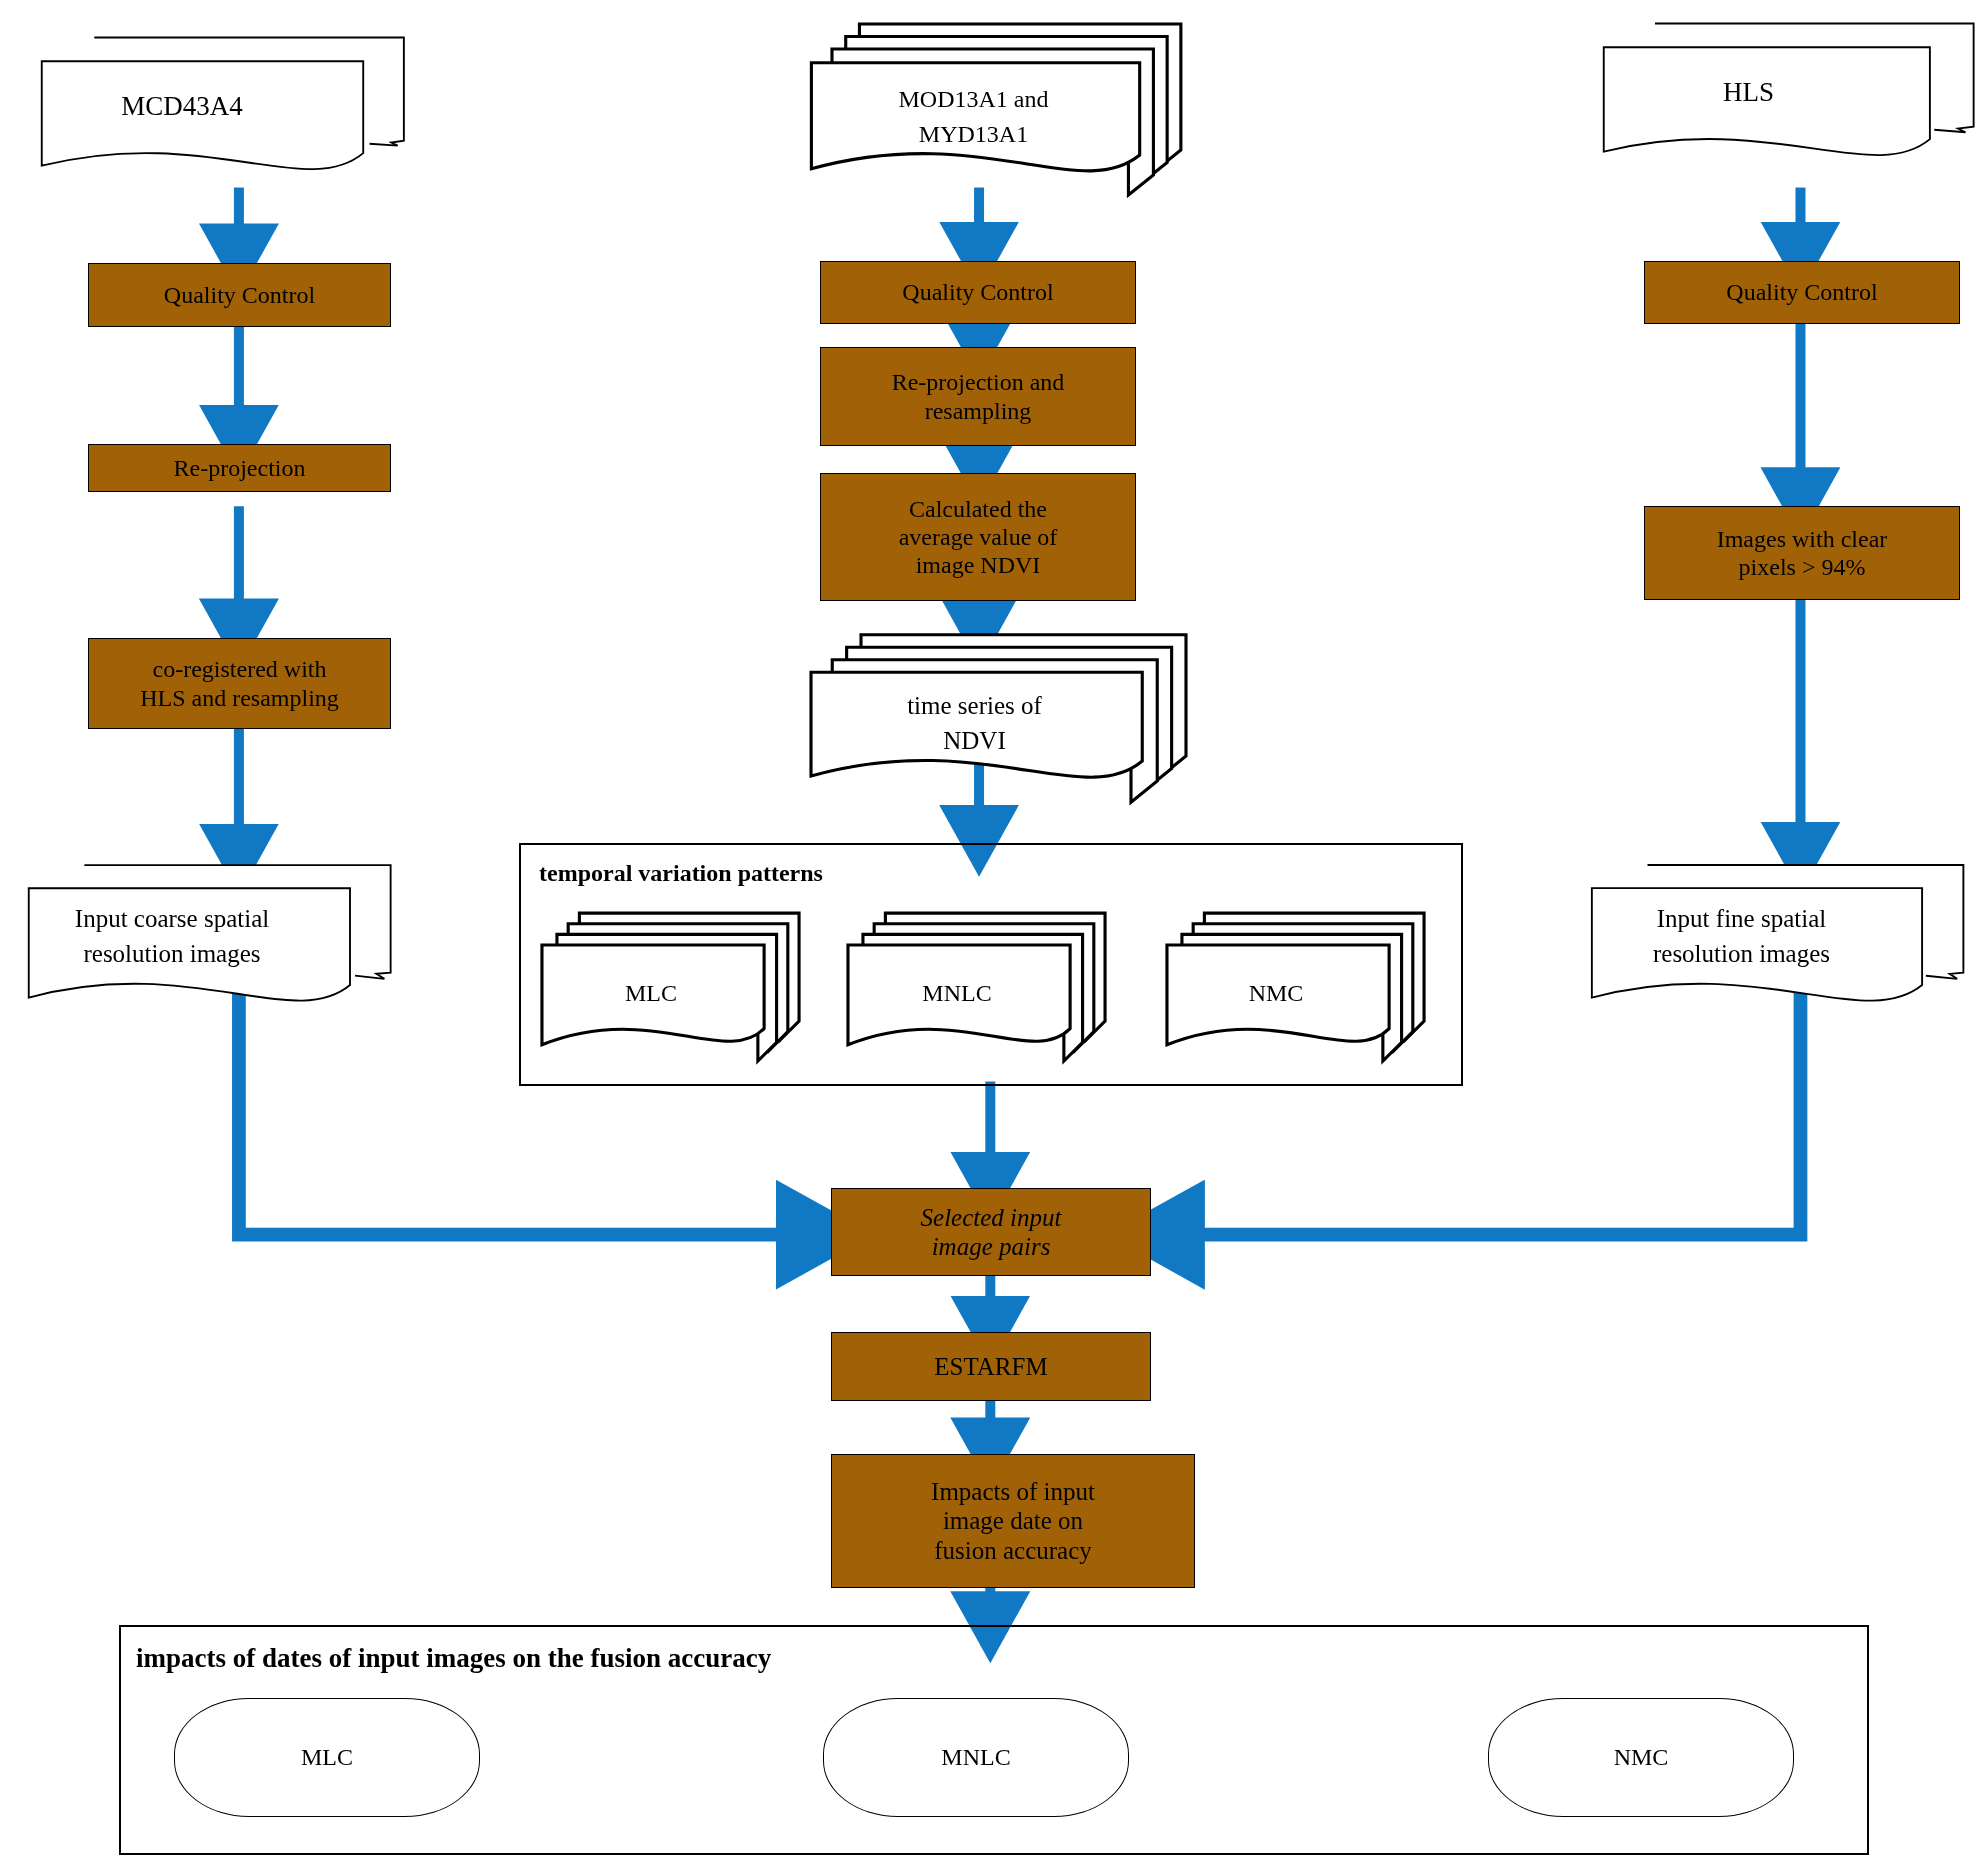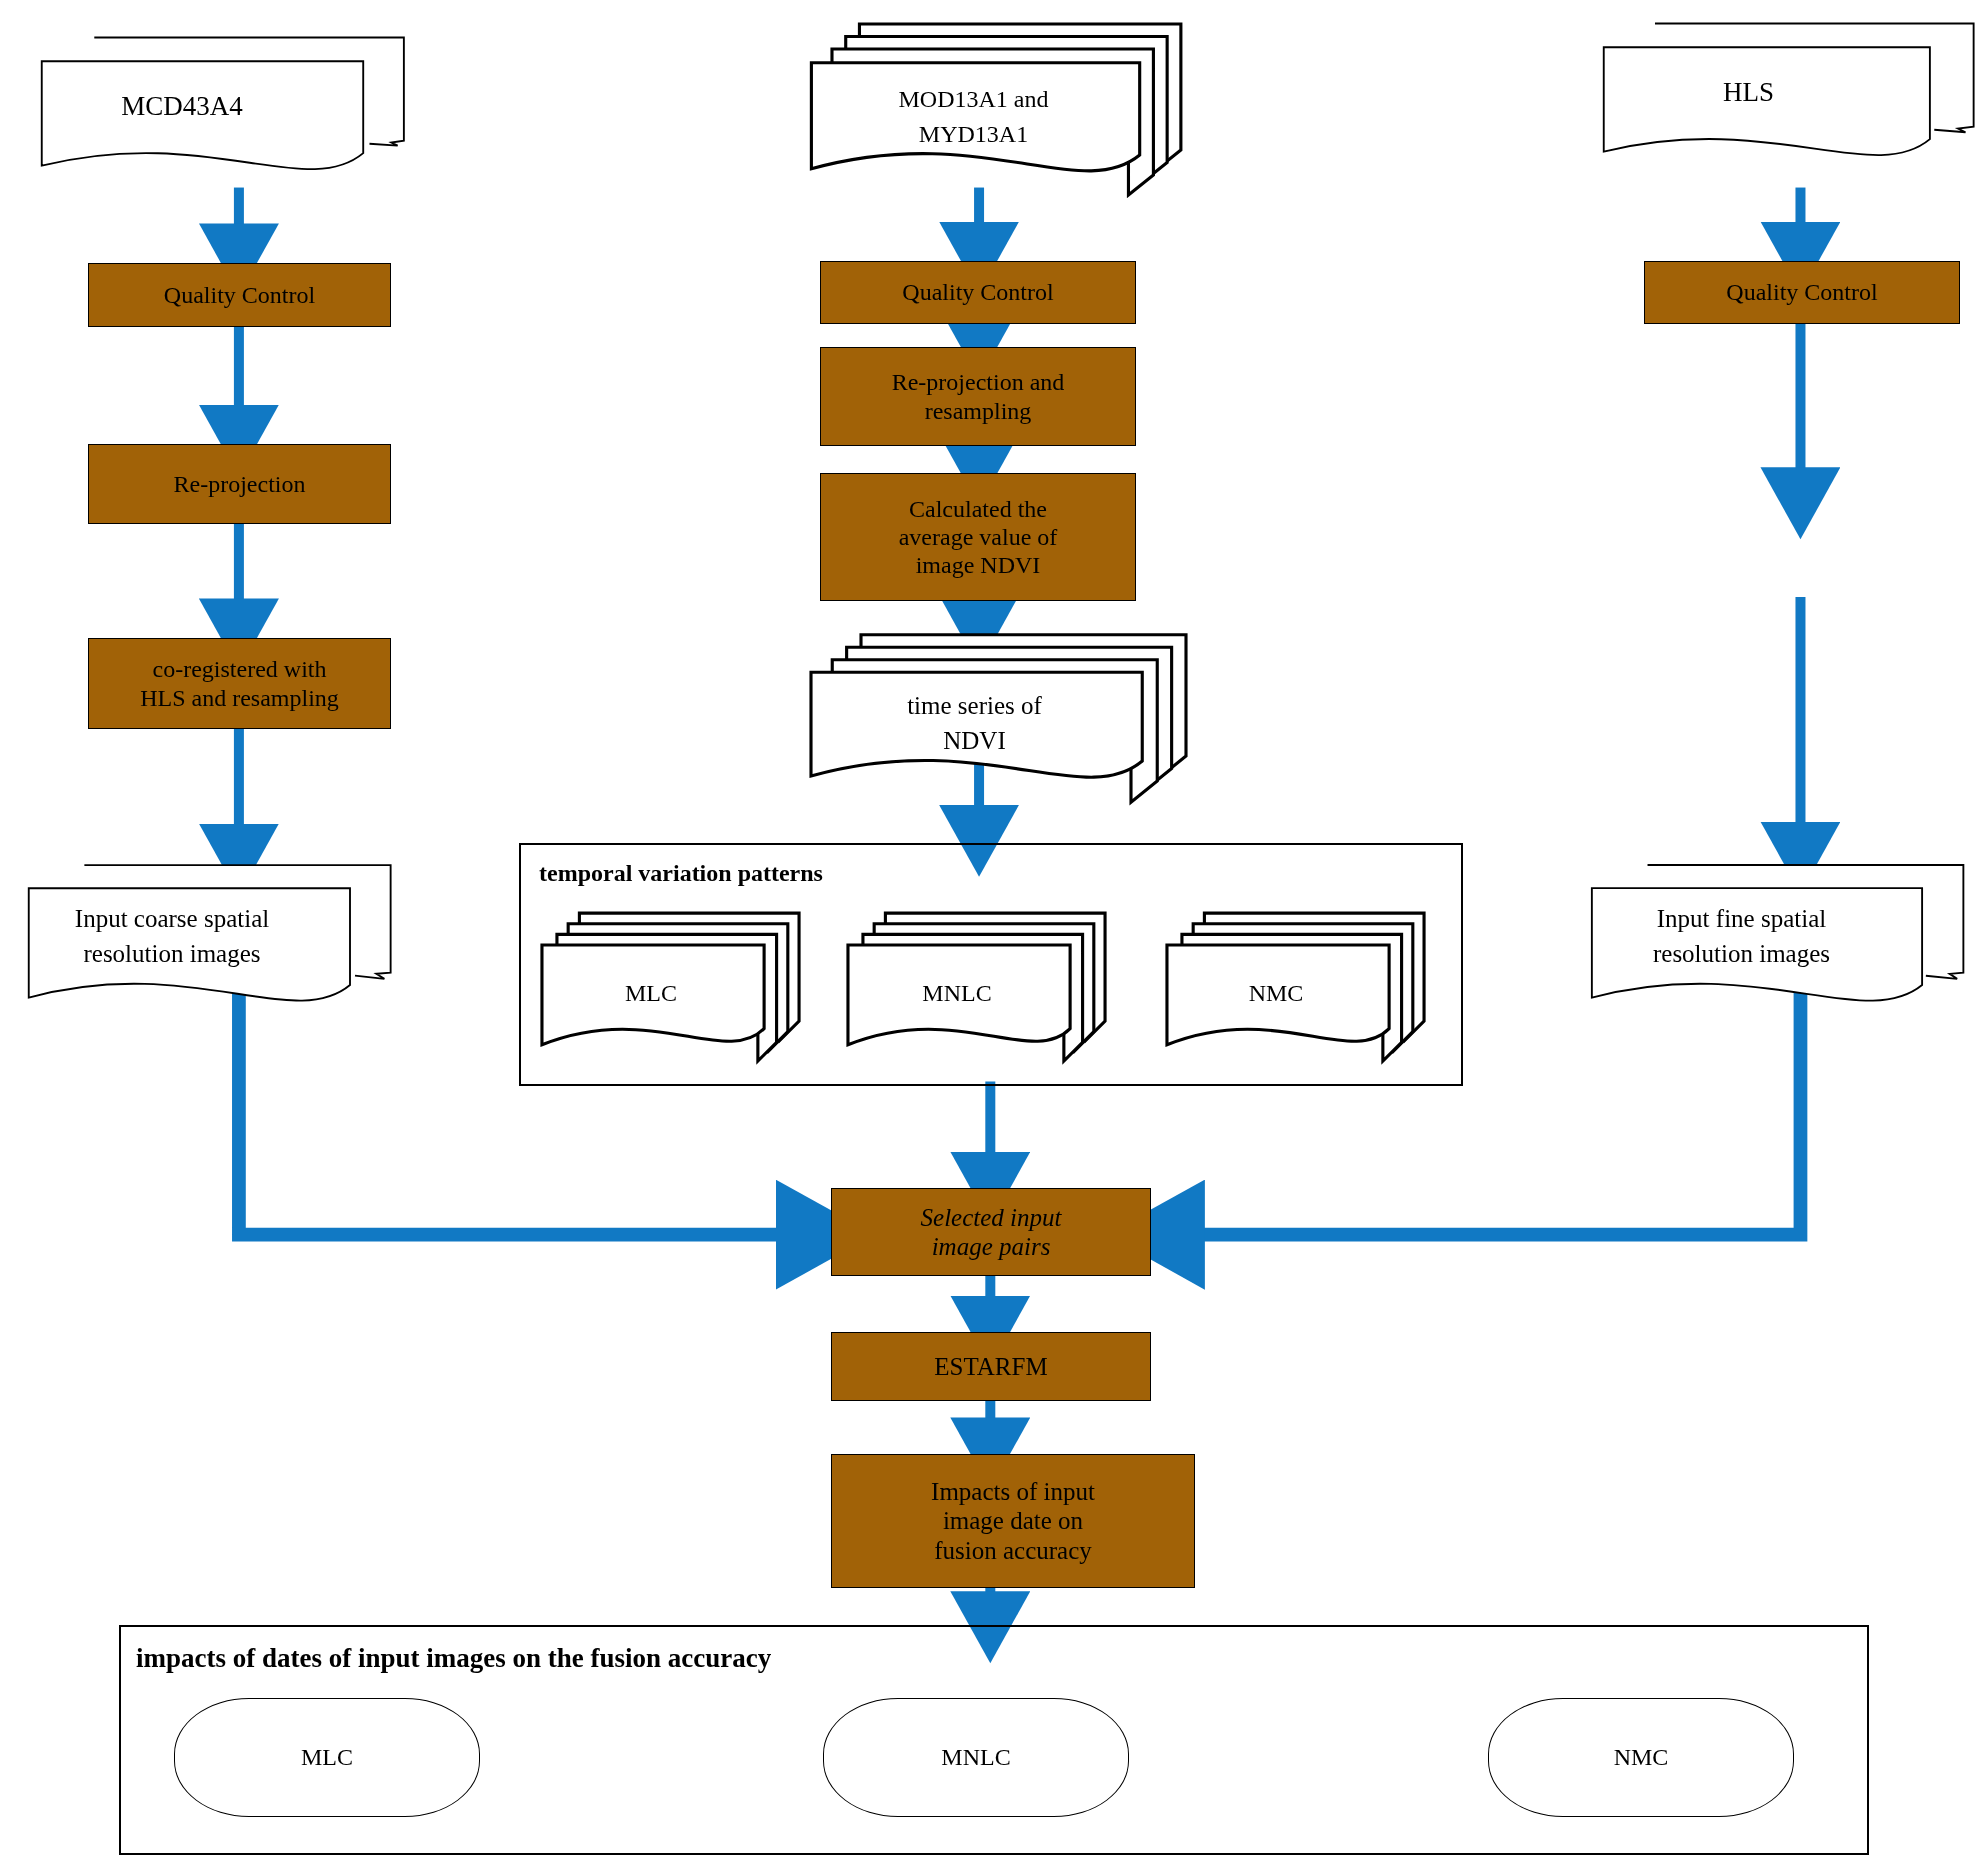--- a/index.html
+++ b/index.html
@@ -130,21 +130,21 @@
       <path d="M90,10 L585,10 L585,175 L565,178 L575,183 L530,180" fill="#ffffff" stroke="#000000" stroke-width="3"></path>
       <path d="M6,48 L520,48 L520,195 C430,270 270,150 6,215 Z" fill="#ffffff" stroke="#000000" stroke-width="3"></path>
     </svg>
     <div class="doclabel fs50" style="top:59px; left:-31px; right:50px;">MCD43A4</div>
   </div>
 
   <div class="pbox fs48" style="left:88px; top:263px; width:303px; height:64px;">
     <span>Quality Control</span>
   </div>
 
-  <div class="pbox fs48" style="left:88px; top:444px; width:303px; height:80px;">
+  <div class="pbox fs48" style="left:88px; top:444px; width:303px; height:48px;">
     <span>Re-projection</span>
   </div>
 
   <div class="pbox fs48" style="left:88px; top:638px; width:303px; height:91px; flex-direction:column;align-items:center;">
     <span>co-registered with</span>
     <span>HLS and resampling</span>
   </div>
 
   <div class="doc" style="left:25px; top:860px; width:375px; height:172px;">
     <svg width="375" height="172" viewBox="0 0 600 275">
@@ -230,20 +230,24 @@
       <path d="M88,10 L598,10 L598,175 L573,178 L585,184 L535,180" fill="#ffffff" stroke="#000000" stroke-width="3"></path>
       <path d="M6,48 L528,48 L528,195 C438,270 272,150 6,215 Z" fill="#ffffff" stroke="#000000" stroke-width="3"></path>
     </svg>
     <div class="doclabel fs50" style="top:59px; left:-31px; right:50px;">HLS</div>
   </div>
 
   <div class="pbox fs48" style="left:1644px; top:261px; width:316px; height:63px;">
     <span>Quality Control</span>
   </div>
 
+  <div class="pbox fs48" style="left:1644px; top:506px; width:316px; height:94px; flex-direction:column;">
+    <span>Images with clear</span>
+    <span>pixels &gt; 94%</span>
+  </div>
 
   <div class="doc" style="left:1588px; top:860px; width:388px; height:172px;">
     <svg width="388" height="172" viewBox="0 0 620 275">
       <path d="M95,8 L600,8 L600,180 L578,182 L590,190 L540,185" fill="#ffffff" stroke="#000000" stroke-width="3"></path>
       <path d="M6,45 L534,45 L534,200 C442,275 272,150 6,220 Z" fill="#ffffff" stroke="#000000" stroke-width="3"></path>
     </svg>
     <div class="doclabel fs46" style="top:44px; left:-25px; right:56px;">Input fine spatial</div>
     <div class="doclabel fs46" style="top:79px; left:-25px; right:56px;">resolution images</div>
   </div>
 

